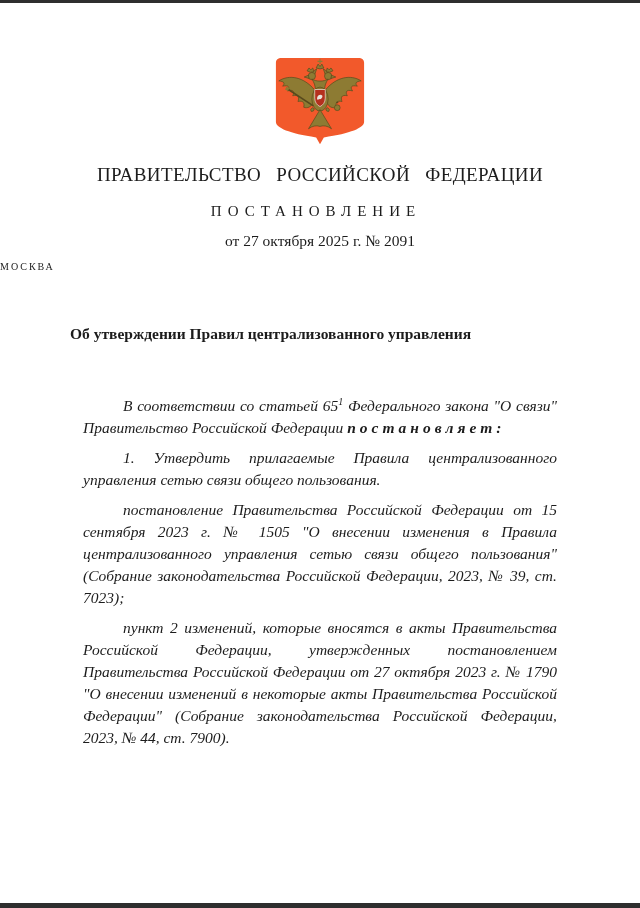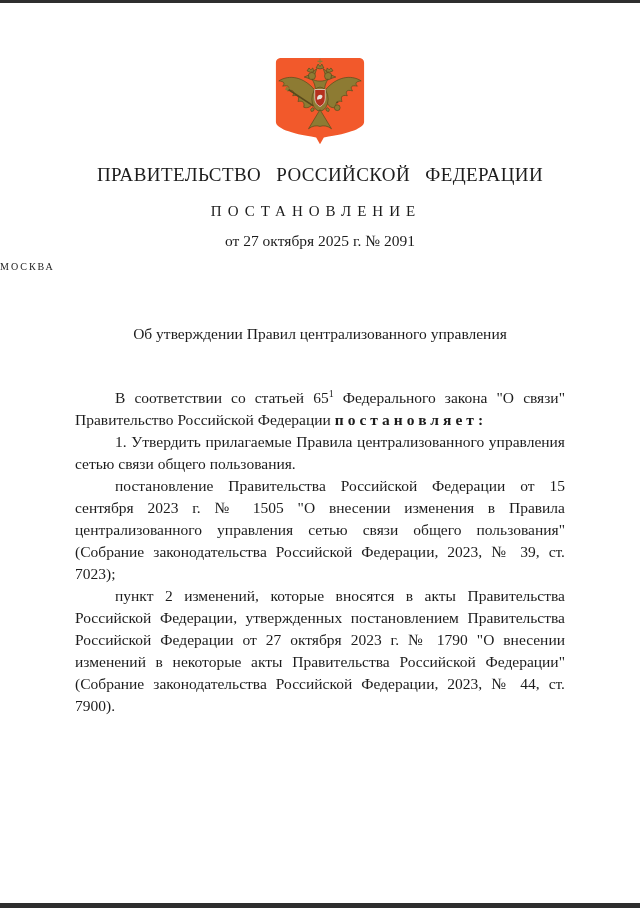--- a/index.html
+++ b/index.html
@@ -30,27 +30,27 @@
   .date-line{
     position:absolute;top:232px;left:0;width:640px;
     text-align:center;font-size:15.5px;
   }
   .city{
     position:absolute;top:261px;left:0;width:640px;
     text-align:left;font-size:10px;letter-spacing:2px;
   }
   .doc-title{
     position:absolute;top:323px;left:70px;width:500px;
-    text-align:center;font-weight:normal;font-size:15.5px;line-height:22px;
+    font-weight:bold;font-size:15.5px;line-height:22px;
   }
   .doc-body{
     position:absolute;top:387px;left:75px;width:490px;
     font-size:15.5px;line-height:22px;
   }
-  .doc-body p{margin:0;text-indent:40px;text-align:justify;}
+  .doc-body p{margin:8px;text-indent:40px;text-align:justify;font-style:italic;}
   .doc-body sup{font-size:10px;line-height:0;vertical-align:super;}
   .decree-word{font-weight:bold;letter-spacing:4px;}
 </style>
 </head>
 <body>
 
 <div class="photo-edge top"></div>
 
 <div class="crest">
   <svg viewBox="0 0 100 96" xmlns="http://www.w3.org/2000/svg" aria-hidden="true">

